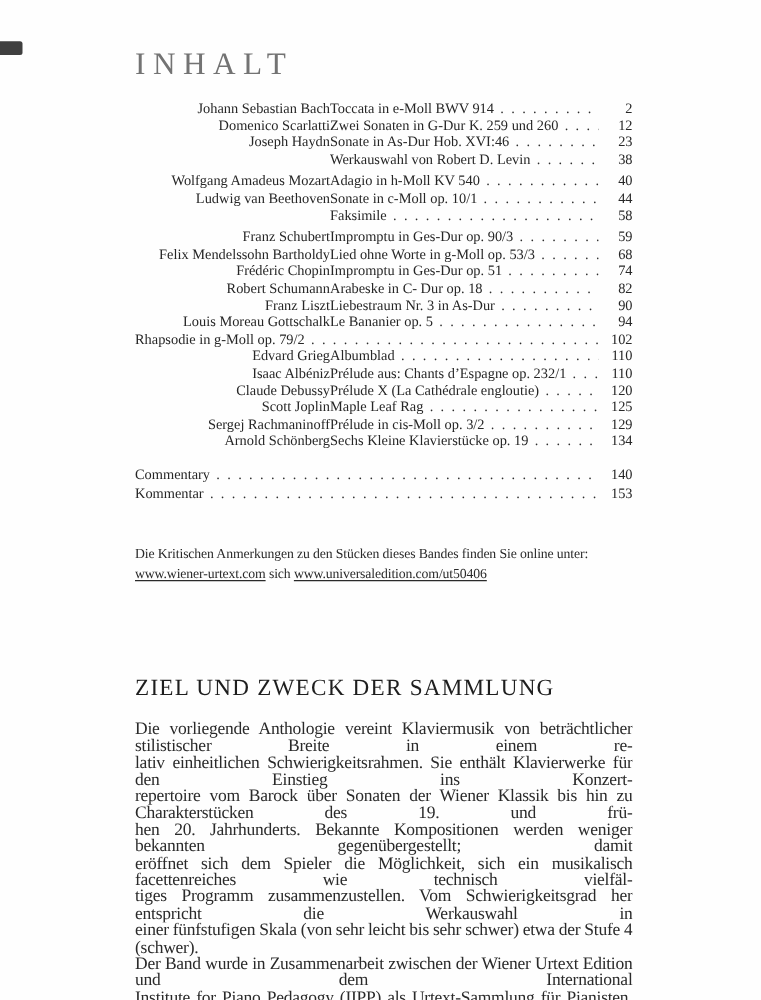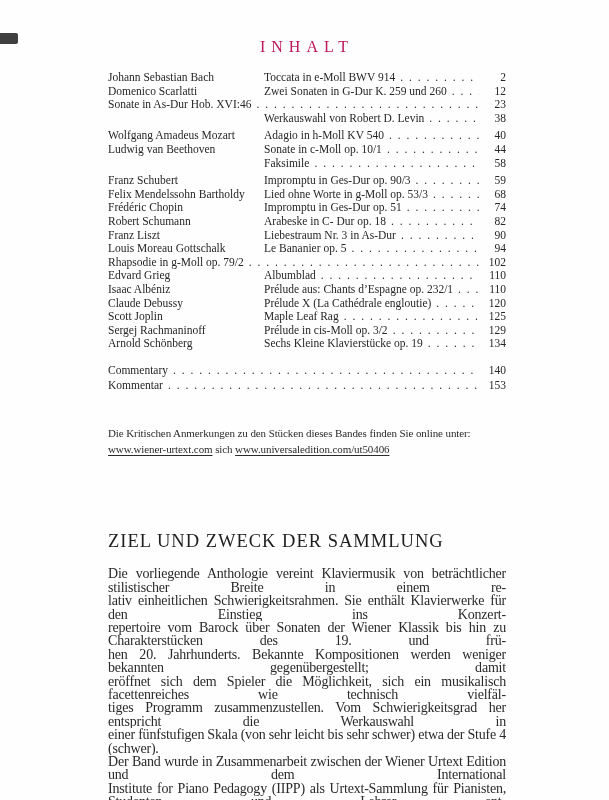--- a/index.html
+++ b/index.html
@@ -29,44 +29,45 @@
     height: 11px;
     background: #3f3f3f;
     border-radius: 0 2px 2px 0;
   }
   .content {
     padding: 0 103px 0 108px; 
   }
   h1.doc-title {
     margin: 0;
     padding-top: 38px;
-    text-align: center;
-    font-size: 16px;
+    text-align: left;
+    font-size: 25px;
     font-weight: normal;
     letter-spacing: 6px;
-    color: #be185d;
+    color: #737373;
     white-space: nowrap;
   }
   .toc {
     margin-top: 15px;
   }
   .toc-group {
     margin-bottom: 4px;
   }
   .toc-row, .bm-row {
     display: flex;
     align-items: baseline;
     font-size: 11.5px;
     line-height: 13.6px;
     white-space: nowrap;
   }
   .composer {
     flex: none;
     width: 156px;
     overflow: hidden;
+    text-align: right;
   }
   .work, .bm-label {
     flex: none;
   }
   .leader {
     flex: 1 1 auto;
     min-width: 0;
     overflow: hidden;
     margin-left: 5px;
     margin-right: 5px;
@@ -146,20 +147,21 @@
             <span class="leader"></span>
             <span class="pageno">2</span>
           </div>
           <div class="toc-row">
             <span class="composer">Domenico Scarlatti</span>
             <span class="work">Zwei Sonaten in G-Dur K. 259 und 260</span>
             <span class="leader"></span>
             <span class="pageno">12</span>
           </div>
           <div class="toc-row">
+            <span class="composer">Joseph Haydn</span>
             <span class="work">Sonate in As-Dur Hob. XVI:46</span>
             <span class="leader"></span>
             <span class="pageno">23</span>
           </div>
           <div class="toc-row">
             <span class="composer"></span>
             <span class="work">Werkauswahl von Robert D. Levin</span>
             <span class="leader"></span>
             <span class="pageno">38</span>
           </div>

